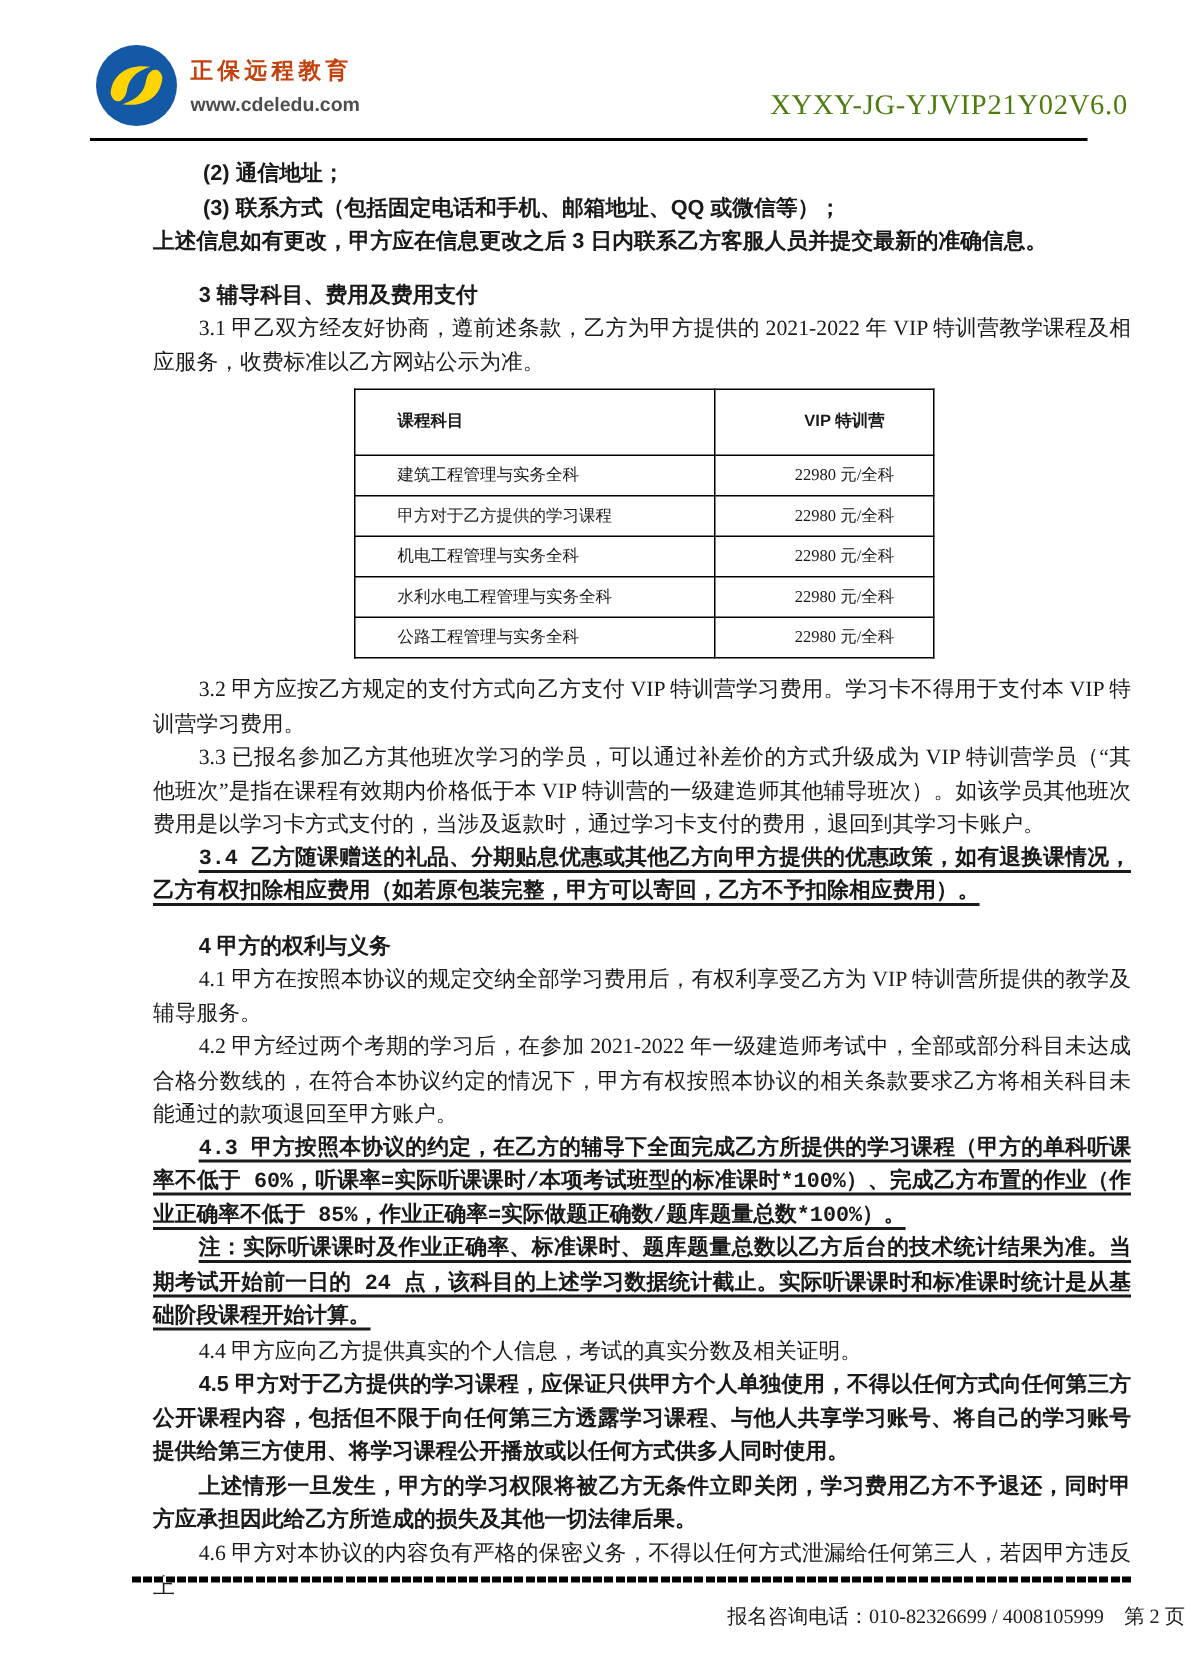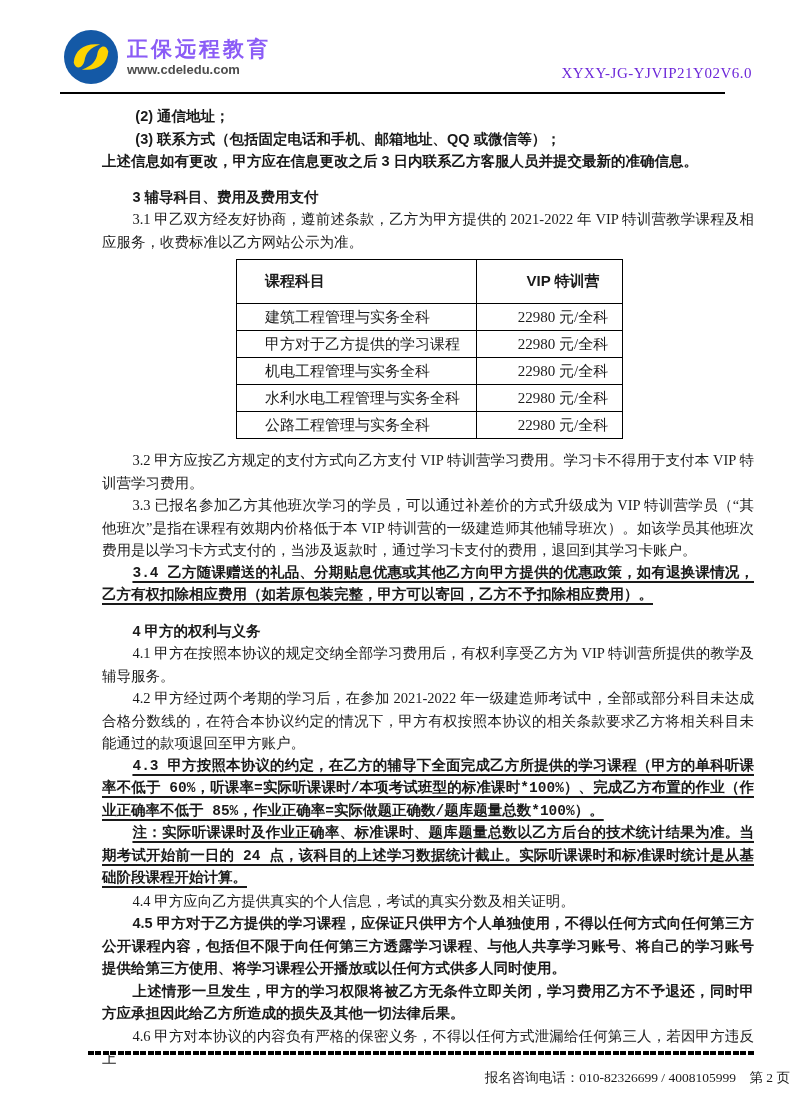--- a/index.html
+++ b/index.html
@@ -18,35 +18,35 @@
   .header {
     display: flex;
     justify-content: space-between;
     align-items: flex-end;
     padding: 30px 38px 0 64px;
   }
   .logo-wrap { display: flex; align-items: center; gap: 9px; }
   .logo-icon { width: 54px; height: 54px; flex: 0 0 auto; }
   .logo-text { display: flex; flex-direction: column; justify-content: center; }
   .logo-title {
-    font-family: Liberation Sans, sans-serif;
-    font-weight: 700;
-    font-size: 21px;
+    font-family: Liberation Mono, monospace;
+    font-weight: 700;
+    font-size: 15px;
     letter-spacing: 3px;
-    color: #8b5cf6;
+    color: #c2410c;
     line-height: 26px;
   }
   .logo-url {
     font-family: "Liberation Sans", "DejaVu Sans", sans-serif;
     font-weight: 700;
     font-size: 13px;
     color: #4d4d4d;
     line-height: 16px;
   }
-  .doc-code { font-size: 15px; color: #6d28d9; padding-bottom: 2px; letter-spacing: 0.5px; }
+  .doc-code { font-size: 19px; color: #4d7c0f; padding-bottom: 2px; letter-spacing: 0.5px; }
   .header-rule {
     margin: 8px 0 0 60px;
     width: 665px;
     border: none;
     border-top: 2px solid #000;
   }
 
   
   .content {
     padding: 11px 36px 0 62px;
@@ -85,21 +85,21 @@
     text-underline-offset: 4px;
   }
 
   
   .price-table {
     border-collapse: collapse;
     margin: 6px 0 10px 134px;
   }
   .price-table th, .price-table td {
     border: 1.5px solid #000;
-    font-size: 15px;
+    font-size: 11px;
     vertical-align: middle;
     padding-left: 28px;
   }
   .price-table th {
     font-family: "Liberation Sans", "DejaVu Sans", sans-serif;
     font-weight: 700;
     height: 44px;
   }
   .price-table td { height: 27px; }
   .col-subject { width: 240px; }

